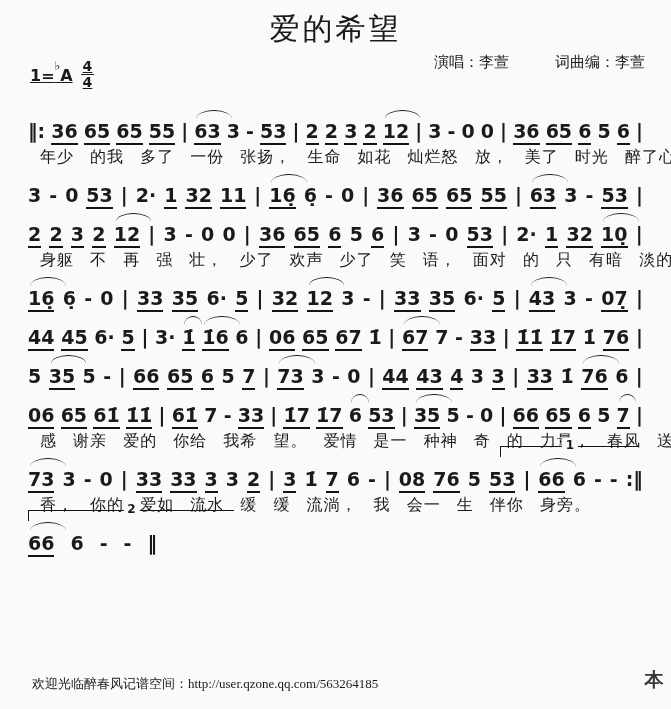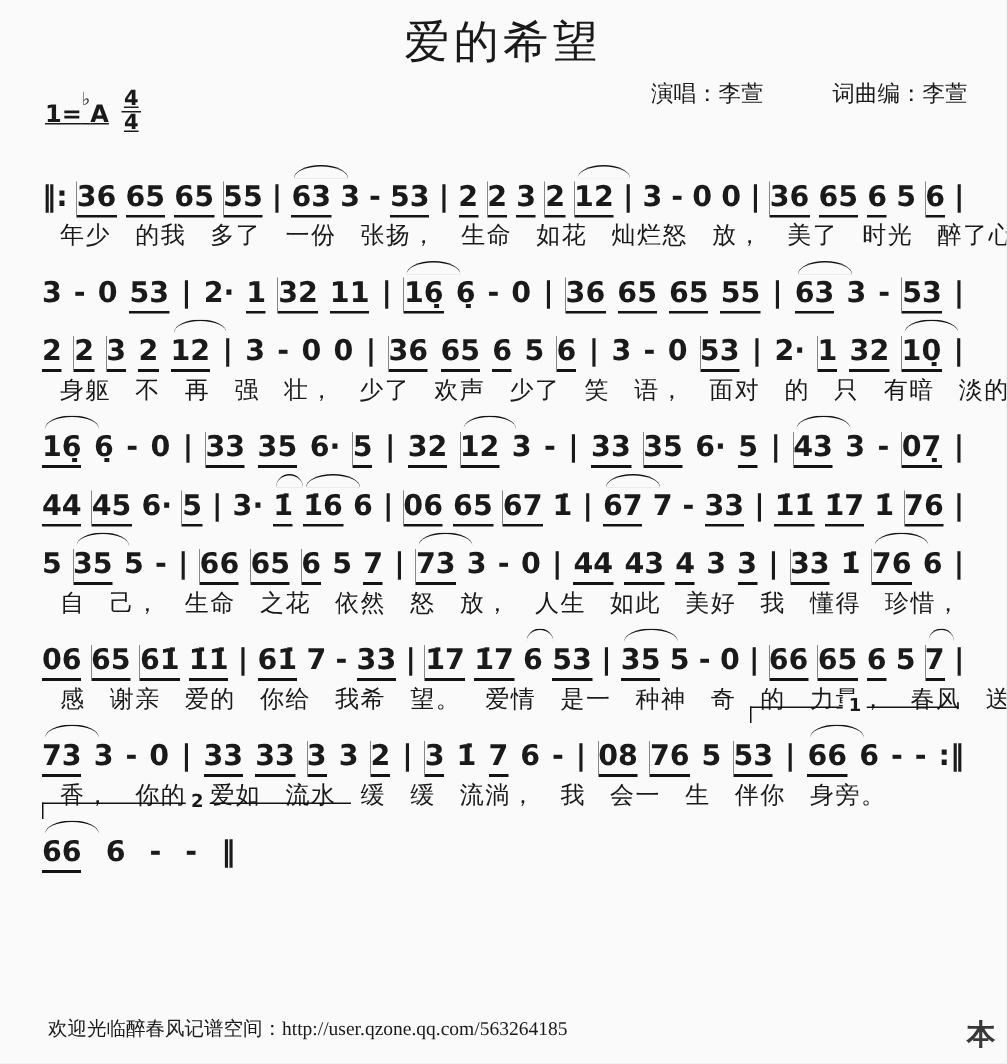--- a/index.html
+++ b/index.html
@@ -49,22 +49,22 @@
     border-top:1.3px solid #141414;border-left:1.3px solid #141414;
   }
   .volta.right{right:4px;width:138px;}
   .volta.left{left:0px;width:205px;}
   .volta .vlabel{
     position:absolute;top:-9px;left:50%;transform:translateX(-50%);
     background:#fafafa;padding:0 4px;font-size:12px;font-weight:bold;
   }
   
   .footer{
-    position:absolute;left:32px;right:6px;bottom:6px;
-    display:flex;justify-content:space-between;align-items:flex-start;
+    position:absolute;left:32px;right:6px;bottom:16px;
+    display:flex;justify-content:space-between;align-items:flex-end;
   }
   .welcome{font-size:13px;font-family:"Liberation Serif","DejaVu Serif",serif;}
   .watermark{font-size:22px;color:#383838;letter-spacing:0.5px;display:flex;align-items:baseline;}
   .watermark .logo{font-weight:bold;font-size:19px;margin-right:1px;}
 </style>
 </head>
 <body>
 
 <div class="page">
 
@@ -261,21 +261,20 @@
           <span class="tok u">4</span>
           <span class="tok">3</span>
           <span class="tok u">3</span>
           <span class="bar">|</span>
           <span class="tok u">33</span>
           <span class="tok">1̇</span>
           <span class="tok u arc">76</span>
           <span class="tok">6</span>
           <span class="bar">|</span>
         </div>
-        <div class="lyrics">自 己， 生命 之花 依然 怒 放， 人生 如此 美好 我 懂得 珍惜，</div>
       </div>
       <div class="mline">
         <div class="notes">
           <span class="tok u">06</span>
           <span class="tok u">65</span>
           <span class="tok u">61̇</span>
           <span class="tok u">1̇1̇</span>
           <span class="bar">|</span>
           <span class="tok u">61̇</span>
           <span class="tok">7</span>

